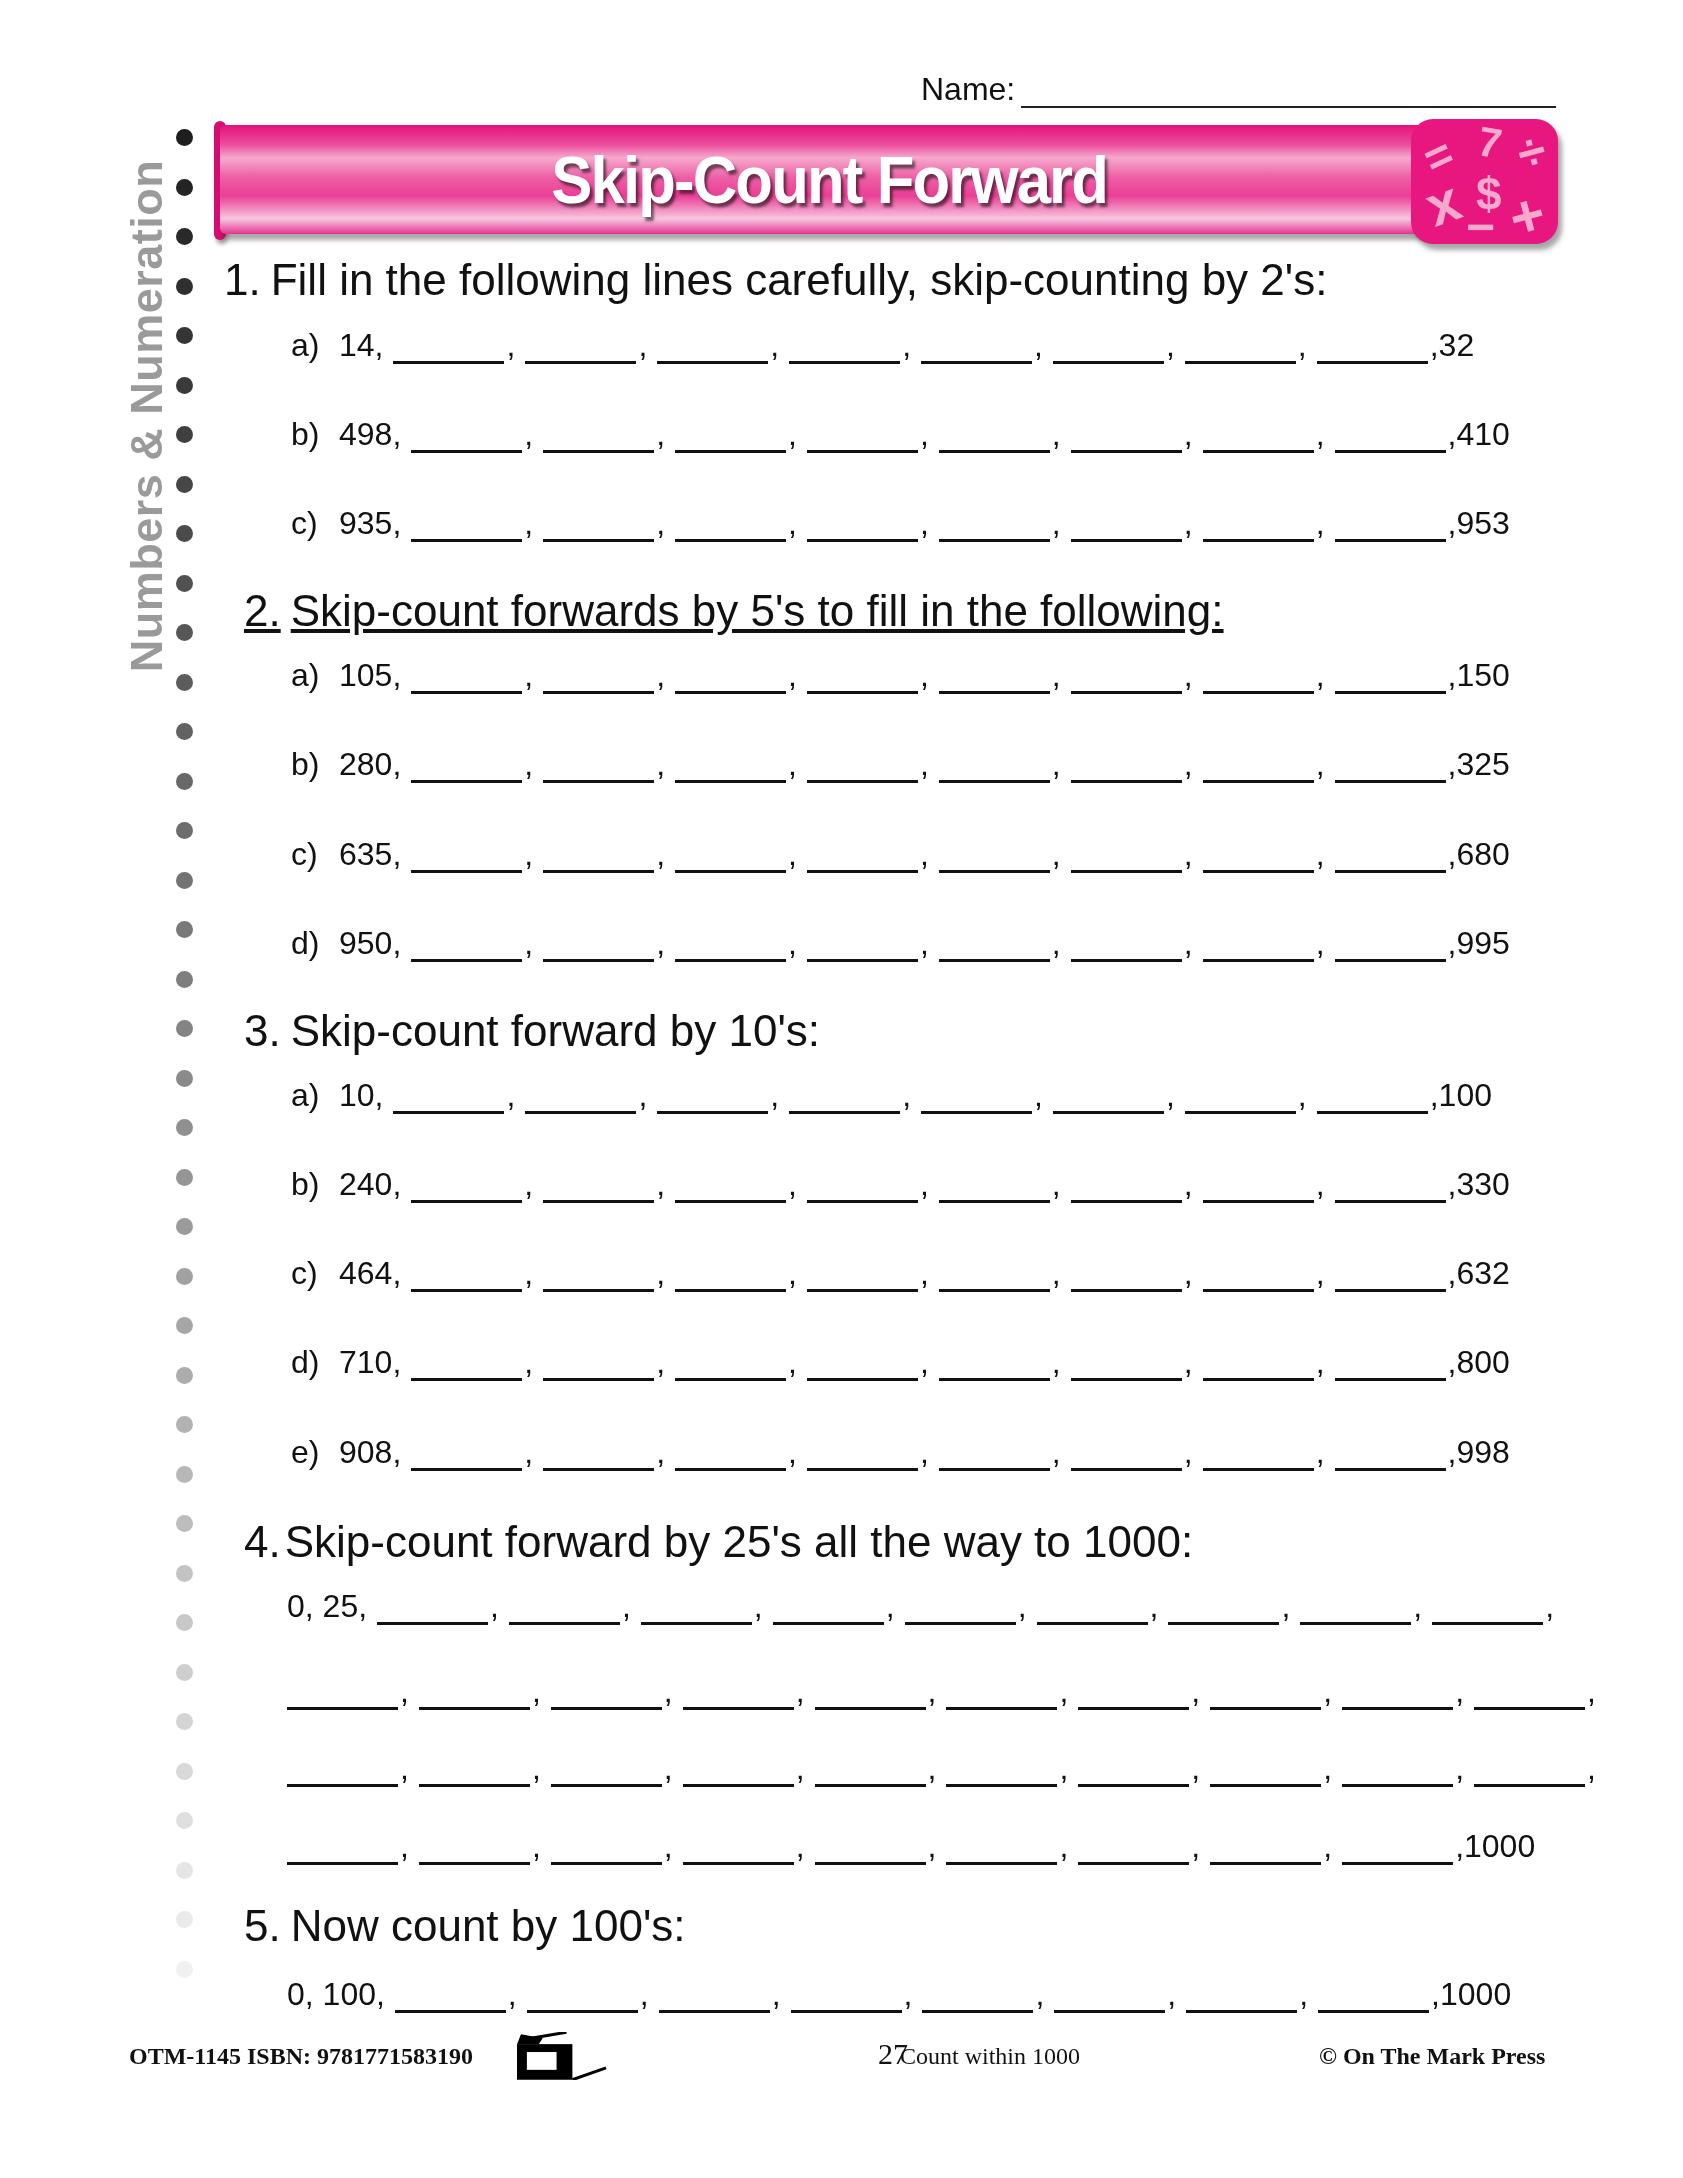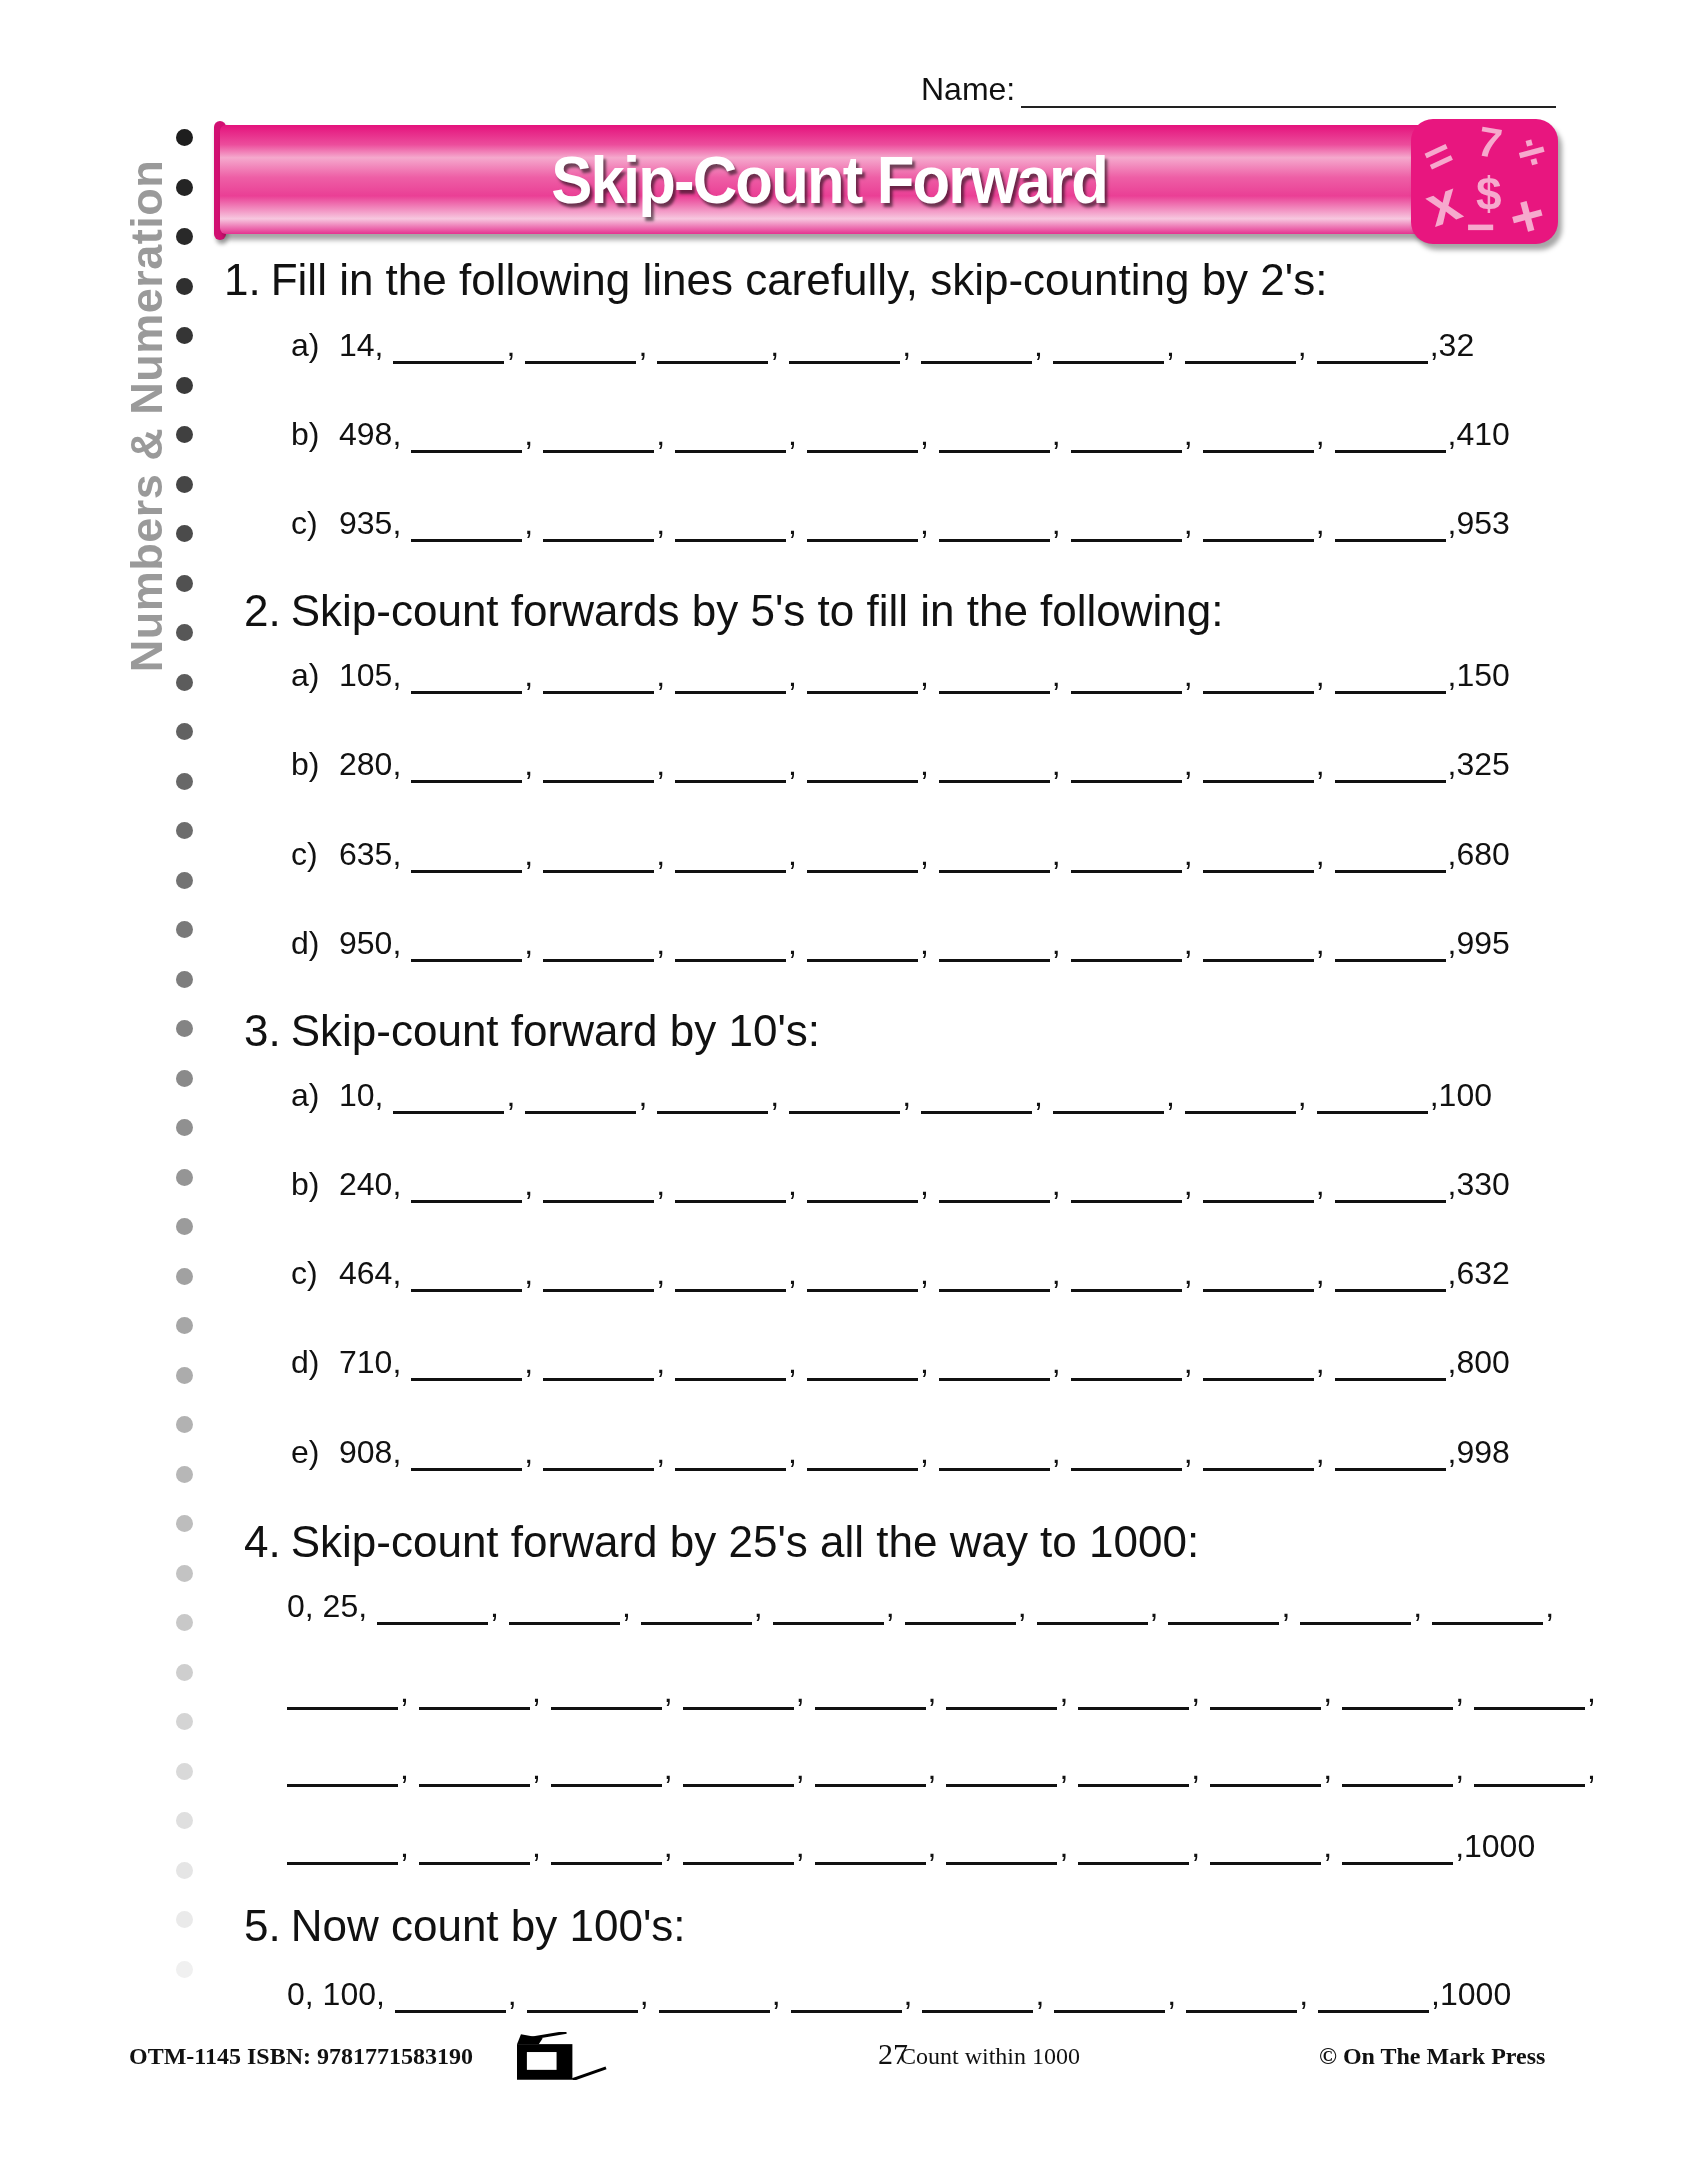--- a/index.html
+++ b/index.html
@@ -153,21 +153,21 @@
       <span class="blank"></span>
       <span class="comma">,</span>
       <span class="blank"></span>
       <span class="comma">,</span>
       <span class="blank"></span>
       <span class="comma">,</span>
       <span class="blank"></span>
       <span>, </span>
       <span>953</span>
     </div>
-    <div class="abs q" style="top: 586px; left: 244px;"><span>2.</span><span style="margin-left: 10px;">Skip-count forwards by 5's to fill in the following:</span></div>
+    <div class="abs q" style="top: 586px; left: 244px; text-decoration: underline;"><span>2.</span><span style="margin-left: 10px;">Skip-count forwards by 5's to fill in the following:</span></div>
     <div class="abs row" style="top: 657px; left: 291px;">
       <span style="width: 48px; display: inline-block;">a)</span>
       <span>105,</span>
       <span class="blank"></span>
       <span class="comma">,</span>
       <span class="blank"></span>
       <span class="comma">,</span>
       <span class="blank"></span>
       <span class="comma">,</span>
       <span class="blank"></span>
@@ -344,21 +344,21 @@
       <span class="blank"></span>
       <span class="comma">,</span>
       <span class="blank"></span>
       <span class="comma">,</span>
       <span class="blank"></span>
       <span class="comma">,</span>
       <span class="blank"></span>
       <span>, </span>
       <span>998</span>
     </div>
-    <div class="abs q" style="top: 1517px; left: 244px;"><span>4.</span><span style="margin-left: 10px;">Skip-count forward by 25's all the way to 1000:</span></div>
+    <div class="abs q" style="top: 1517px; left: 244px;"><span>4.</span><span style="margin-left: 4px;">Skip-count forward by 25's all the way to 1000:</span></div>
     <div class="abs row" style="top: 1588px; left: 287px;">
       <span>0, 25,</span>
       <span class="blank"></span>
       <span class="comma">,</span>
       <span class="blank"></span>
       <span class="comma">,</span>
       <span class="blank"></span>
       <span class="comma">,</span>
       <span class="blank"></span>
       <span class="comma">,</span>

